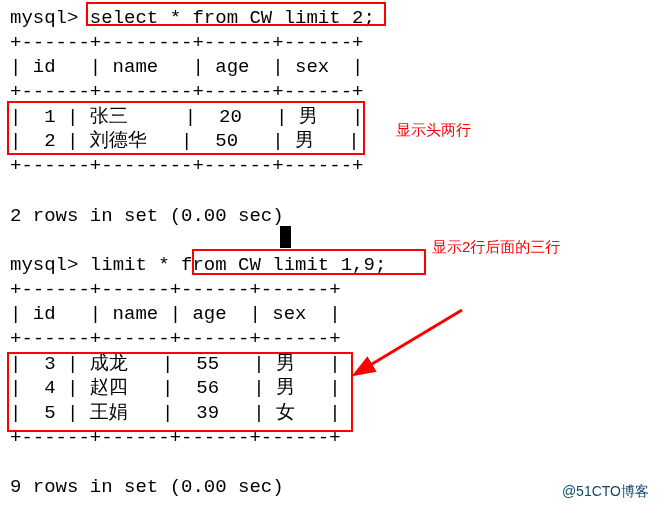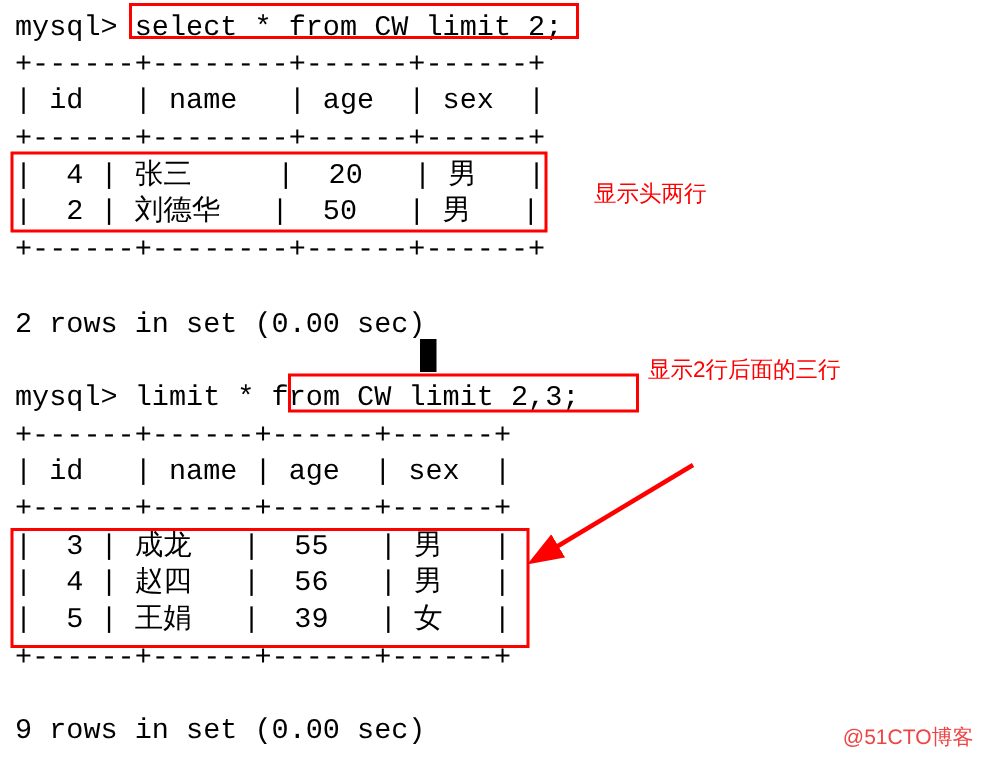--- a/index.html
+++ b/index.html
@@ -42,37 +42,37 @@
     .arrow {
       position: absolute;
       pointer-events: none;
     }
     .watermark {
       position: absolute;
       right: 18px;
       bottom: 6px;
       font-family: "Microsoft YaHei", sans-serif;
       font-size: 14px;
-      color: #ef4444;
+      color: #0c4a6e;
     }
   </style>
 </head>
 <body>
 
 <pre><span class="line"><span>mysql&gt;</span> <span>select * from CW limit 2;</span></span>
 <span class="line">+------+--------+------+------+</span>
 <span class="line">| id   | name   | age  | sex  |</span>
 <span class="line">+------+--------+------+------+</span>
-<span class="line">|  4 | 张三     |  20   | 男   |</span>
+<span class="line">|  1 | 张三     |  20   | 男   |</span>
 <span class="line">|  2 | 刘德华   |  50   | 男   |</span>
 <span class="line">+------+--------+------+------+</span>
 <span class="line"> </span>
 <span class="line">2 rows in set (0.00 sec)</span>
 <span class="line"> </span>
-<span class="line"><span>mysql&gt;</span> <span>limit * </span><span>from CW limit 2,3;</span></span>
+<span class="line"><span>mysql&gt;</span> <span>limit * </span><span>from CW limit 1,9;</span></span>
 <span class="line">+------+------+------+------+</span>
 <span class="line">| id   | name | age  | sex  |</span>
 <span class="line">+------+------+------+------+</span>
 <span class="line">|  3 | 成龙   |  55   | 男   |</span>
 <span class="line">|  4 | 赵四   |  56   | 男   |</span>
 <span class="line">|  5 | 王娟   |  39   | 女   |</span>
 <span class="line">+------+------+------+------+</span>
 <span class="line"> </span>
 <span class="line">9 rows in set (0.00 sec)</span>
 </pre>

